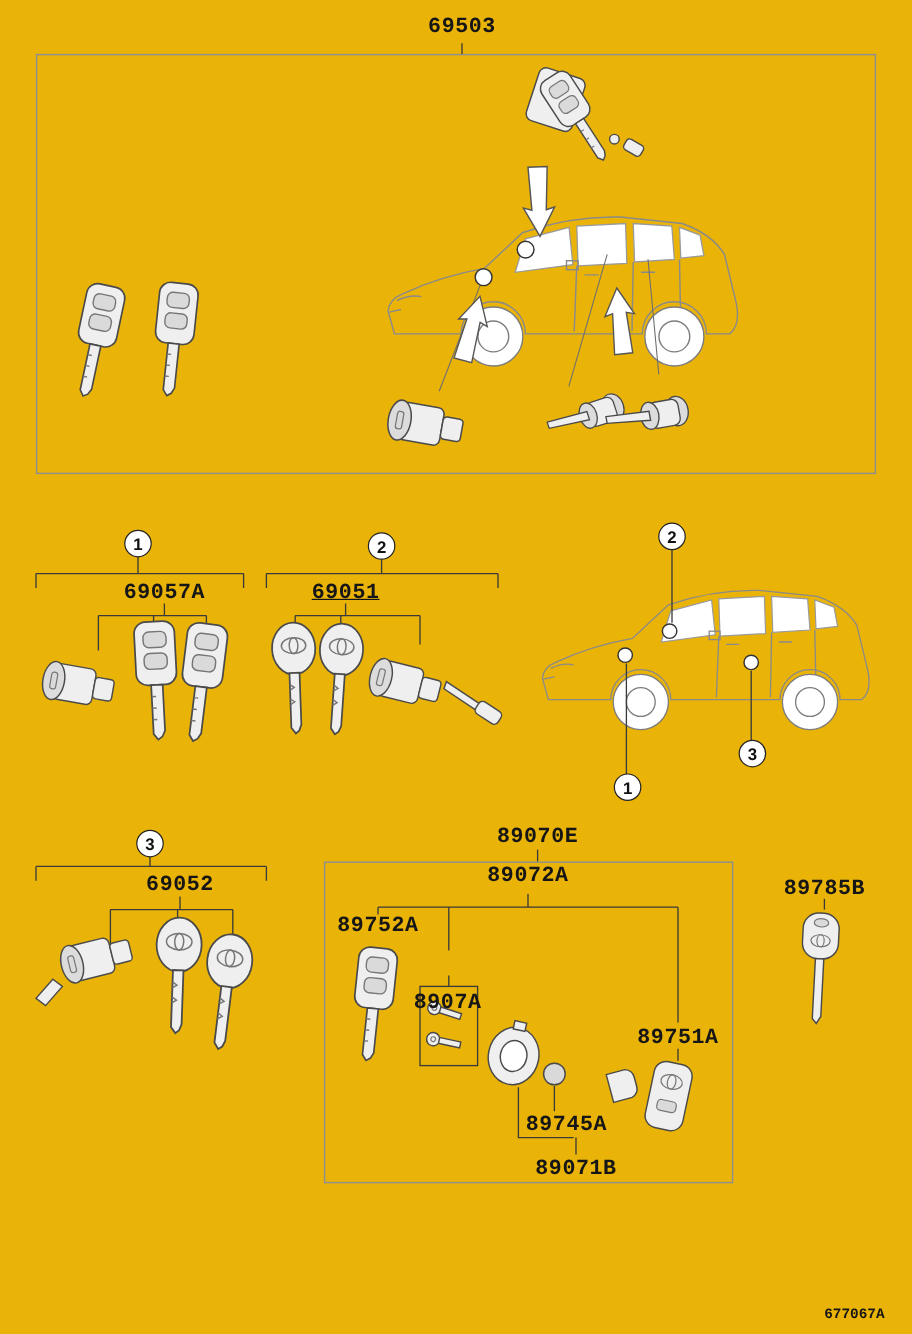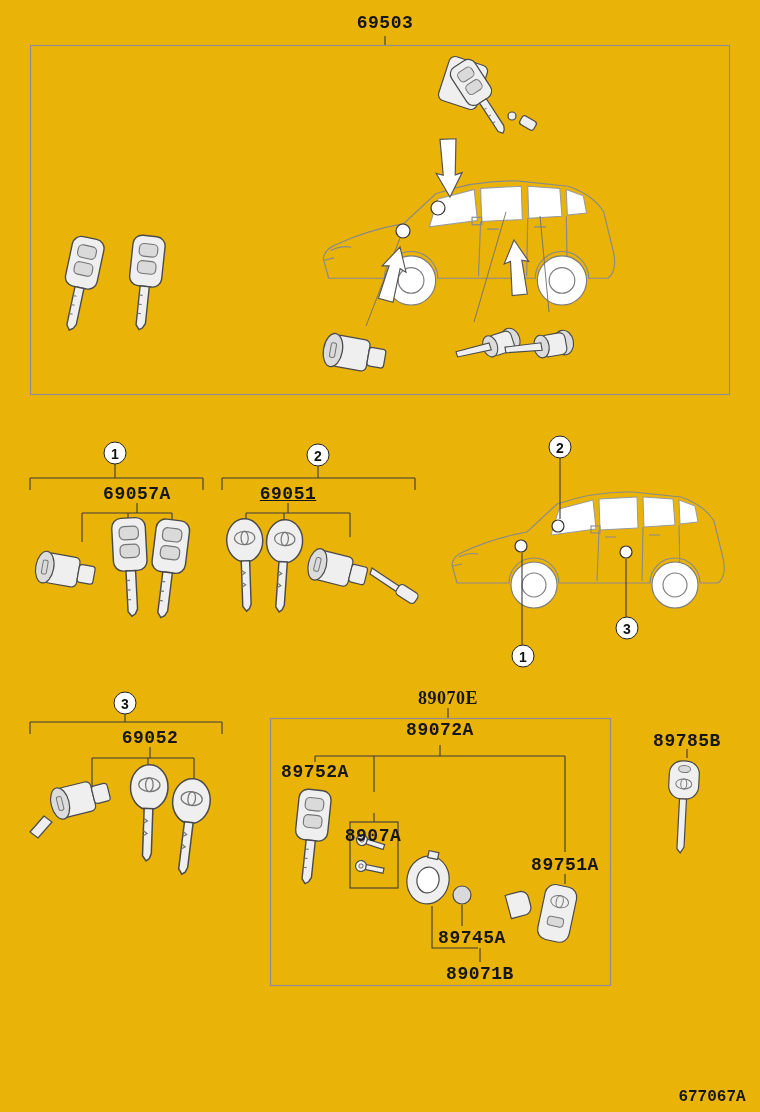--- a/index.html
+++ b/index.html
@@ -5,21 +5,21 @@
   html,body{margin:0;padding:0;background:#fff;}
   .canvas{
     position:relative;width:760px;height:1112px;background:#eab308;overflow:hidden;
     font-family:"Liberation Mono","DejaVu Sans Mono",monospace;
   }
   .lbl{
     position:absolute;transform:translateX(-50%);
     font:bold 18px "Liberation Mono","DejaVu Sans Mono",monospace;
     color:#161616;white-space:nowrap;letter-spacing:.5px;
   }
-  .lbl.small{font-size:16px;letter-spacing:0;}
+  .lbl.small{font-size:12px;letter-spacing:0;}
   .callout{
     position:absolute;width:23px;height:23px;border:1.6px solid #222;border-radius:50%;
     transform:translate(-50%,-50%);display:flex;align-items:center;justify-content:center;
     font:bold 14px "Liberation Sans","DejaVu Sans",sans-serif;color:#111;background:#fff;
     box-sizing:border-box;
   }
   svg{position:absolute;left:0;top:0;}
   .boxline{fill:none;stroke:#8f8f8f;stroke-width:1.2;}
   .k{fill:none;stroke:#3a3a3a;stroke-width:1.1;}
   .k2{fill:none;stroke:#6e6e6e;stroke-width:.9;}
@@ -186,21 +186,21 @@
     </g>
 
     <path class="k" d="M687,749 V758"></path>
     <use href="#blank-key" transform="translate(685,761) rotate(3)"></use>
   </svg>
 
   <div class="lbl" style="left:385px;top:13px;">69503</div>
   <div class="lbl" style="left:137px;top:484px;">69057A</div>
   <div class="lbl" style="left:288px;top:484px;text-decoration:underline;">69051</div>
   <div class="lbl" style="left:150px;top:728px;">69052</div>
-  <div class="lbl" style="left:448px;top:688px;font-family:Liberation Serif, serif;">89070E</div>
+  <div class="lbl" style="left:448px;top:688px;">89070E</div>
   <div class="lbl" style="left:440px;top:720px;">89072A</div>
   <div class="lbl" style="left:315px;top:762px;">89752A</div>
   <div class="lbl" style="left:373px;top:826px;">8907A</div>
   <div class="lbl" style="left:472px;top:928px;text-align:right;">89745A</div>
   <div class="lbl" style="left:480px;top:964px;">89071B</div>
   <div class="lbl" style="left:565px;top:855px;">89751A</div>
   <div class="lbl" style="left:687px;top:731px;">89785B</div>
   <div class="lbl small" style="left:712px;top:1088px;">677067A</div>
 
   <div class="callout" style="left:115px;top:453px;">1</div>

